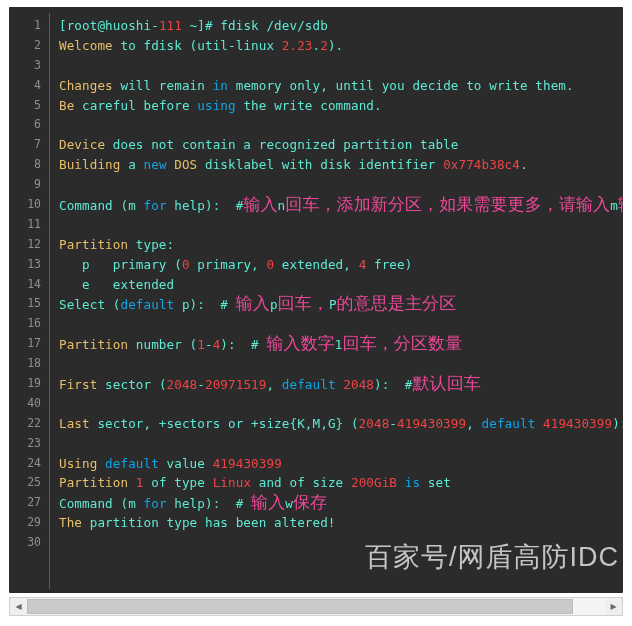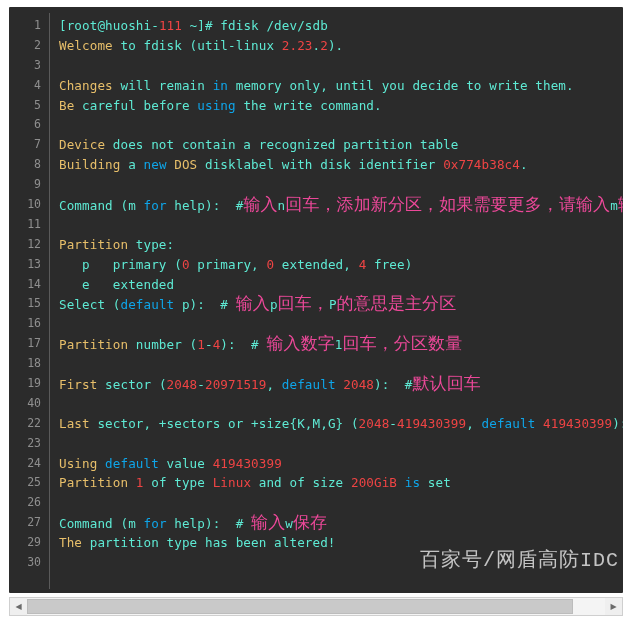--- a/index.html
+++ b/index.html
@@ -87,22 +87,22 @@
   .t-yel  { color: #e8bf6a; }
   .t-org  { color: #ef4444; }
   .t-pnk  { color: #0ea5e9; }
   .t-cn   { color: #ec4899; font-family: "DejaVu Sans", "Liberation Sans", sans-serif; font-size: 17px; }
 
   
   .watermark {
     position: absolute;
     right: 4px;
     bottom: 22px;
-    font-family: Liberation Mono, monospace;
-    font-size: 20px;
+    font-family: Liberation Sans, sans-serif;
+    font-size: 27px;
     color: rgba(255,255,255,0.72);
     letter-spacing: 1px;
     pointer-events: none;
     white-space: nowrap;
     line-height: 1;
   }
 
   
   .hscrollbar {
     position: absolute;
@@ -170,21 +170,20 @@
           <div class="line"><div class="ln">15</div><div class="code"><span class="t-def">Select (</span><span class="t-pnk">default</span><span class="t-def"> p):  # </span><span class="t-cn">输入</span><span class="t-def">p</span><span class="t-cn">回车，</span><span class="t-def">P</span><span class="t-cn">的意思是主分区</span></div></div>
           <div class="line"><div class="ln">16</div><div class="code"></div></div>
           <div class="line"><div class="ln">17</div><div class="code"><span class="t-yel">Partition</span><span class="t-def"> number (</span><span class="t-org">1</span><span class="t-def">-</span><span class="t-org">4</span><span class="t-def">):  # </span><span class="t-cn">输入数字</span><span class="t-def">1</span><span class="t-cn">回车，分区数量</span></div></div>
           <div class="line"><div class="ln">18</div><div class="code"></div></div>
           <div class="line"><div class="ln">19</div><div class="code"><span class="t-yel">First</span><span class="t-def"> sector (</span><span class="t-org">2048</span><span class="t-def">-</span><span class="t-org">20971519</span><span class="t-def">, </span><span class="t-pnk">default</span><span class="t-def"> </span><span class="t-org">2048</span><span class="t-def">):  #</span><span class="t-cn">默认回车</span></div></div>
           <div class="line"><div class="ln">40</div><div class="code"></div></div>
           <div class="line"><div class="ln">22</div><div class="code"><span class="t-yel">Last</span><span class="t-def"> sector, +sectors or +size{K,M,G} (</span><span class="t-org">2048</span><span class="t-def">-</span><span class="t-org">419430399</span><span class="t-def">, </span><span class="t-pnk">default</span><span class="t-def"> </span><span class="t-org">419430399</span><span class="t-def">):  # </span></div></div>
           <div class="line"><div class="ln">23</div><div class="code"></div></div>
           <div class="line"><div class="ln">24</div><div class="code"><span class="t-yel">Using</span><span class="t-def"> </span><span class="t-pnk">default</span><span class="t-def"> value </span><span class="t-org">419430399</span></div></div>
           <div class="line"><div class="ln">25</div><div class="code"><span class="t-yel">Partition</span><span class="t-def"> </span><span class="t-org">1</span><span class="t-def"> of type </span><span class="t-org">Linux</span><span class="t-def"> and of size </span><span class="t-org">200GiB</span><span class="t-def"> </span><span class="t-pnk">is</span><span class="t-def"> set</span></div></div>
-          <div class="line"><div class="ln">26</div><div class="code"></div></div>
           <div class="line"><div class="ln">27</div><div class="code"><span class="t-def">Command (m </span><span class="t-pnk">for</span><span class="t-def"> help):  # </span><span class="t-cn">输入</span><span class="t-def">w</span><span class="t-cn">保存</span></div></div>
           <div class="line"><div class="ln">29</div><div class="code"><span class="t-yel">The</span><span class="t-def"> partition type has been altered!</span></div></div>
           <div class="line"><div class="ln">30</div><div class="code"></div></div>
         </div>
     </div>
     <div class="watermark">百家号/网盾高防IDC</div>
   </div>
 
   <div class="hscrollbar">
     <div class="sb-arrow">◀</div>

